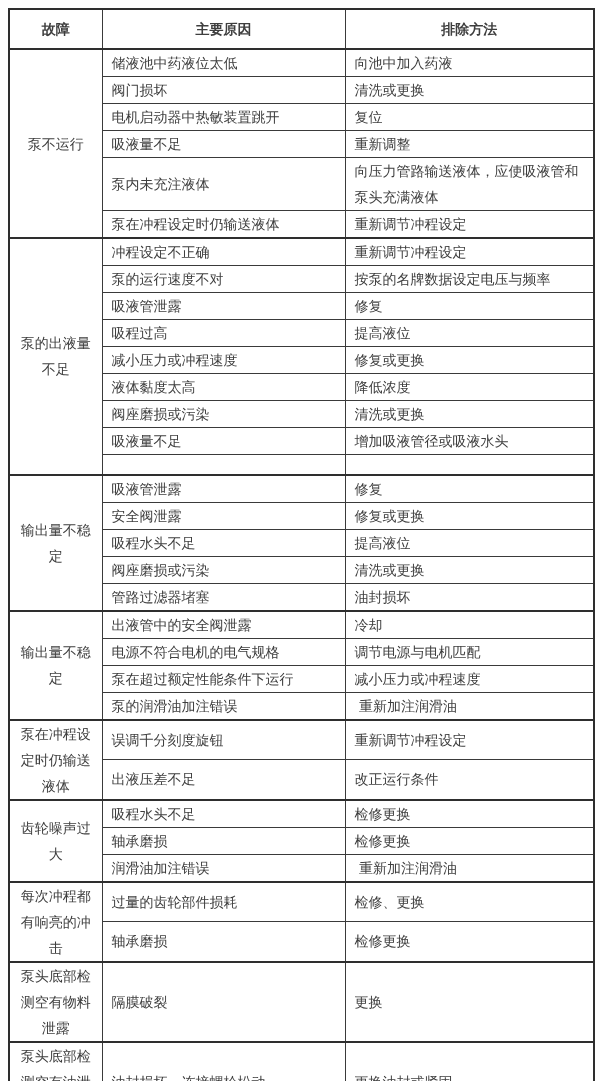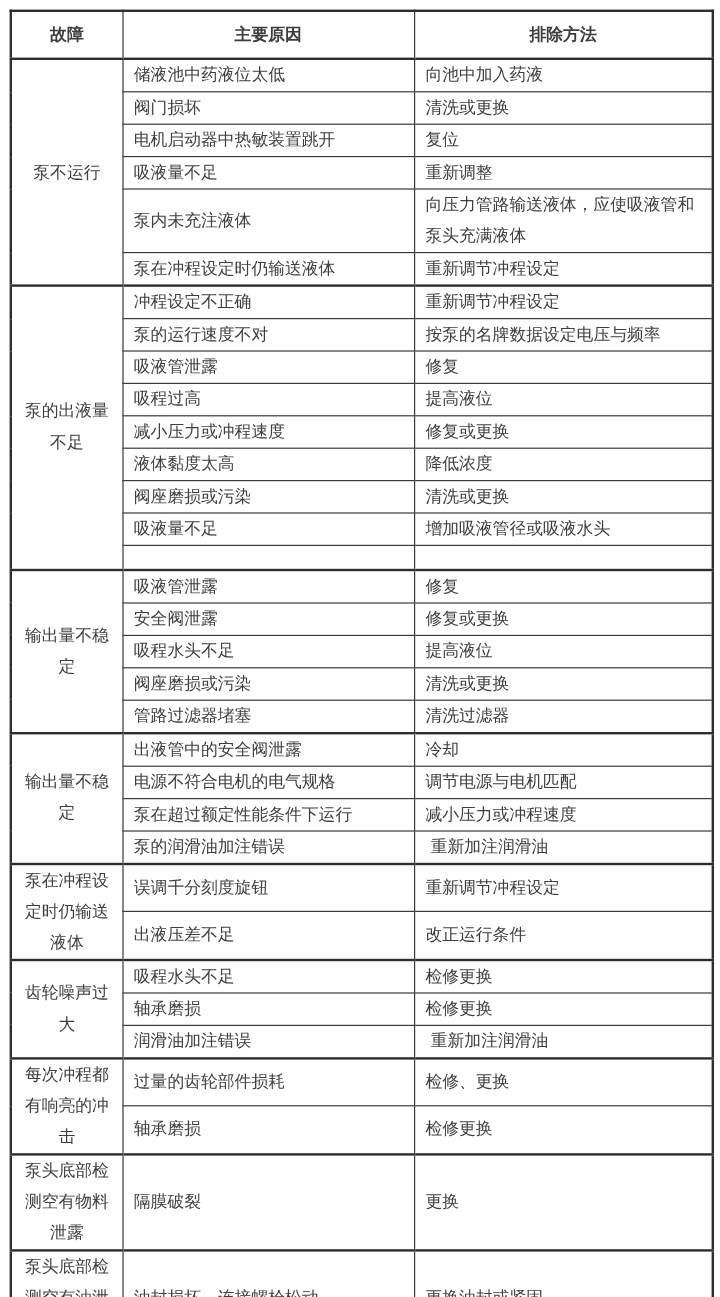--- a/index.html
+++ b/index.html
@@ -155,21 +155,21 @@
         <tr>
           <td class="cell-cause">吸程水头不足</td>
           <td class="cell-remedy">提高液位</td>
         </tr>
         <tr>
           <td class="cell-cause">阀座磨损或污染</td>
           <td class="cell-remedy">清洗或更换</td>
         </tr>
         <tr>
           <td class="cell-cause">管路过滤器堵塞</td>
-          <td class="cell-remedy">清洗过滤器</td>
+          <td class="cell-remedy">油封损坏</td>
         </tr>
         <tr class="sec-start">
           <td class="cell-fault" rowspan="4">输出量不稳定</td>
           <td class="cell-cause">出液管中的安全阀泄露</td>
           <td class="cell-remedy">冷却</td>
         </tr>
         <tr>
           <td class="cell-cause">电源不符合电机的电气规格</td>
           <td class="cell-remedy">调节电源与电机匹配</td>
         </tr>

